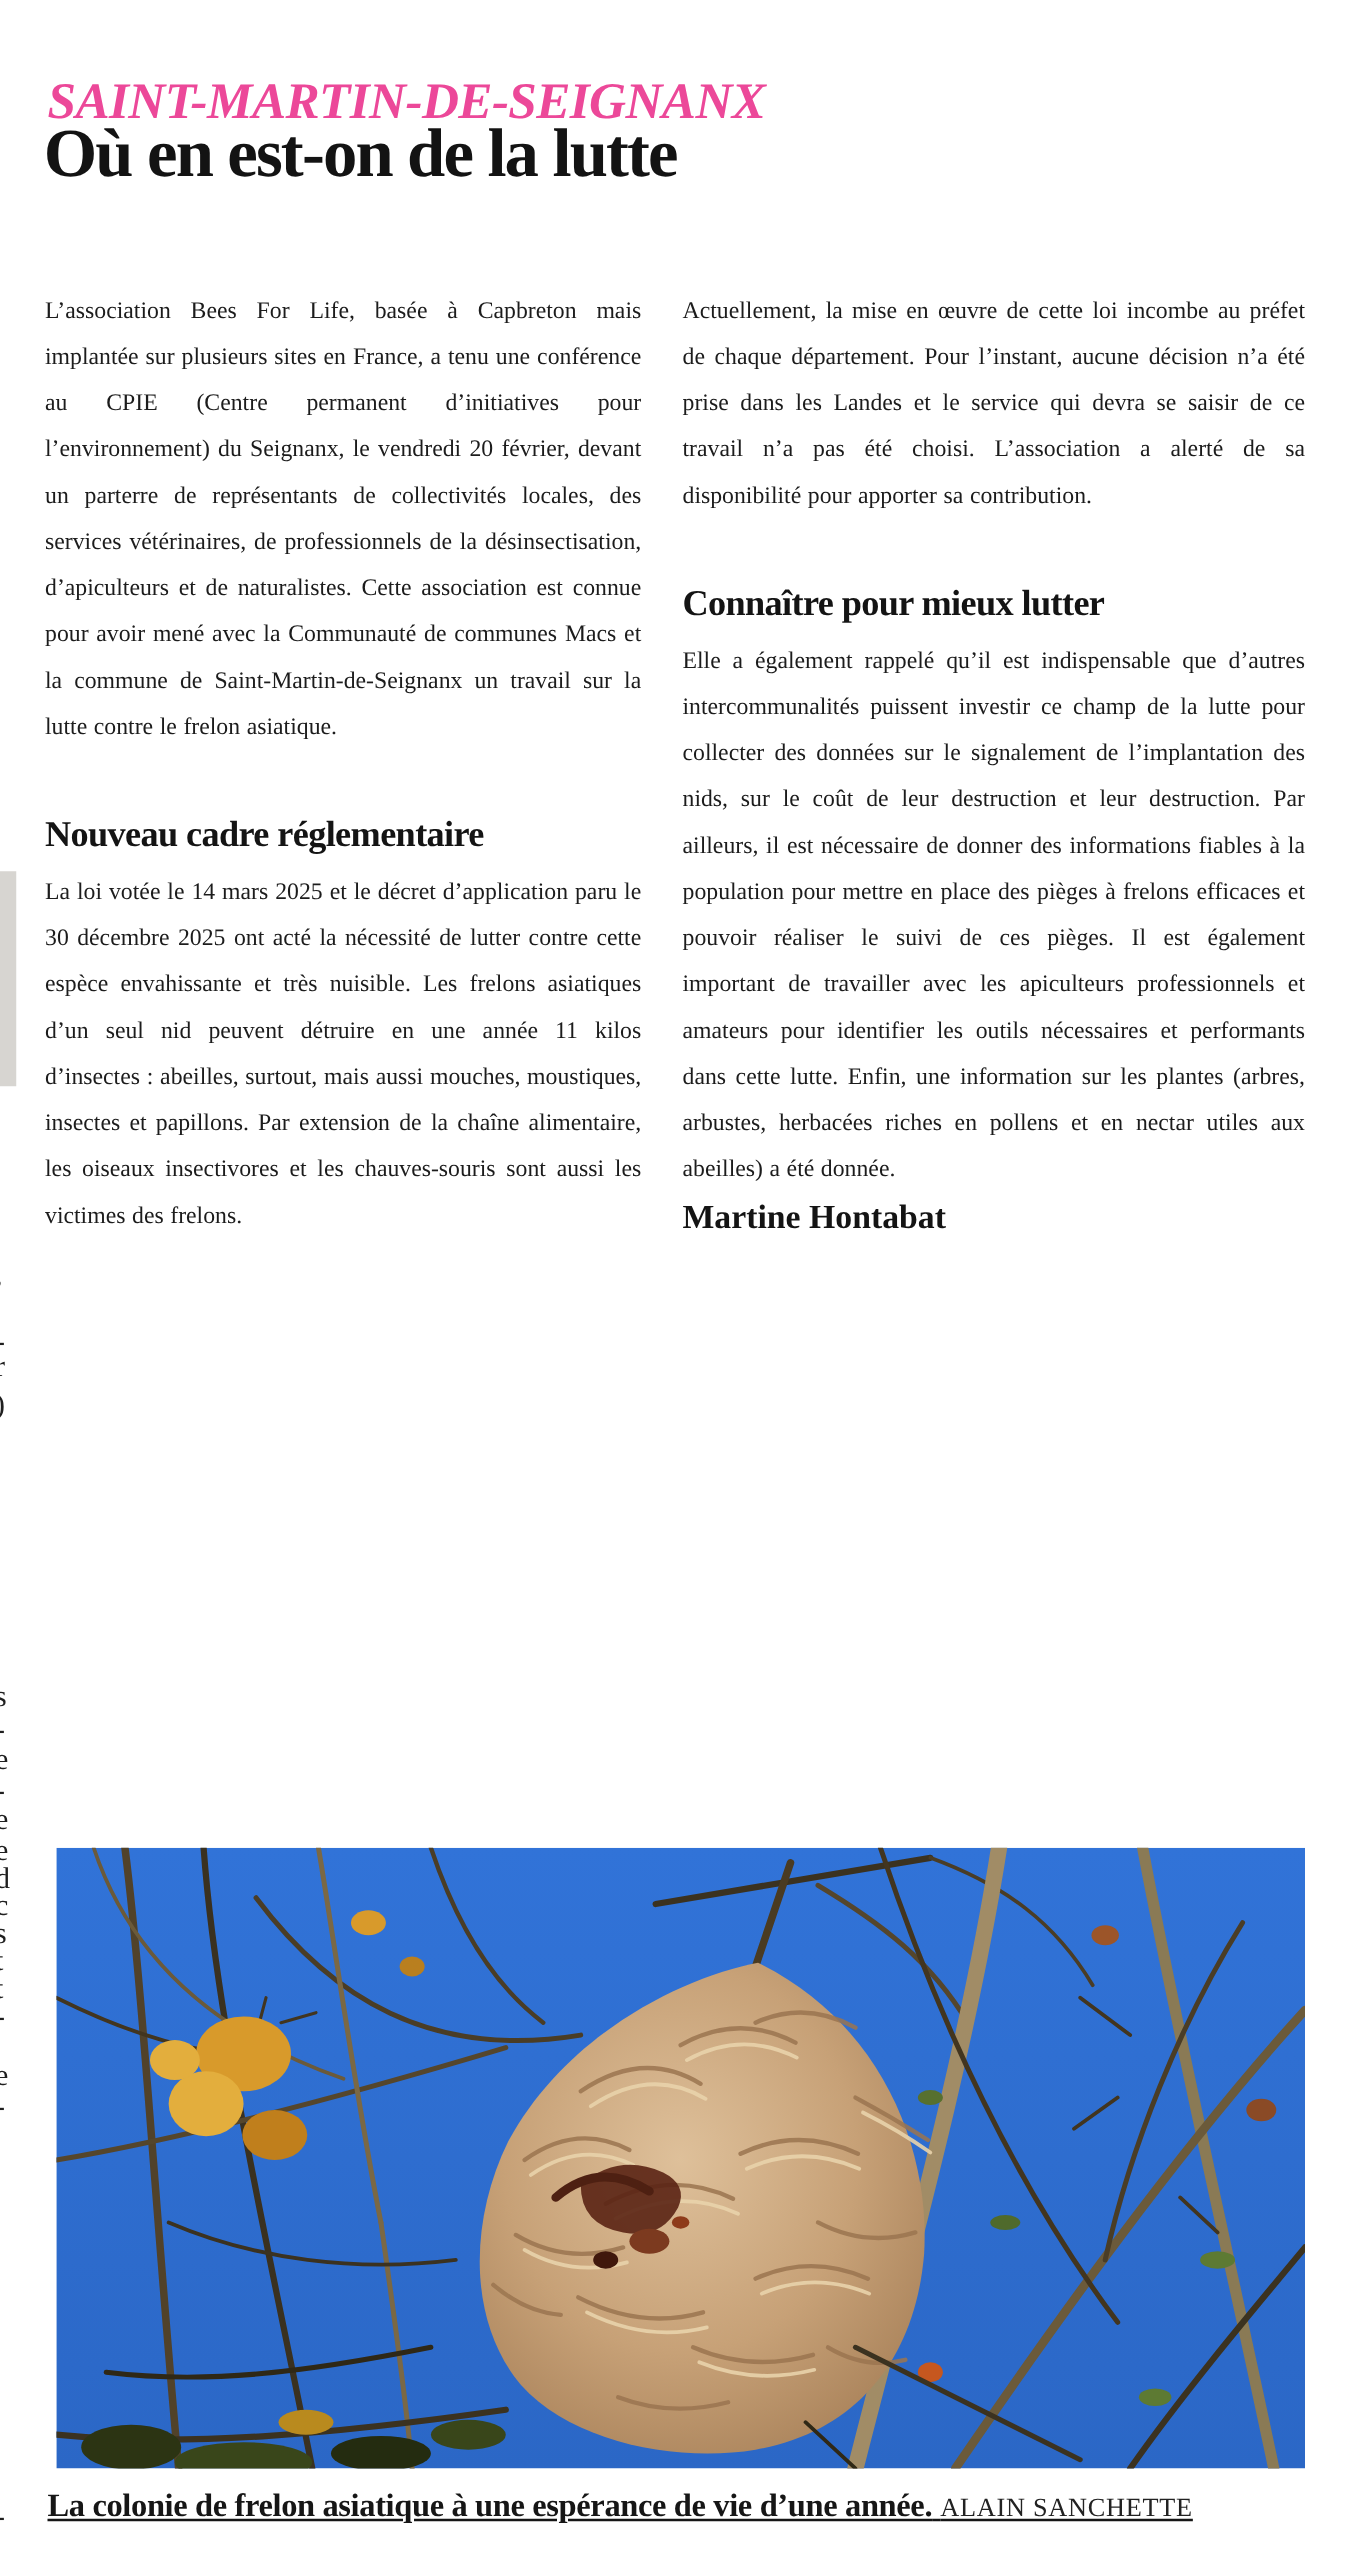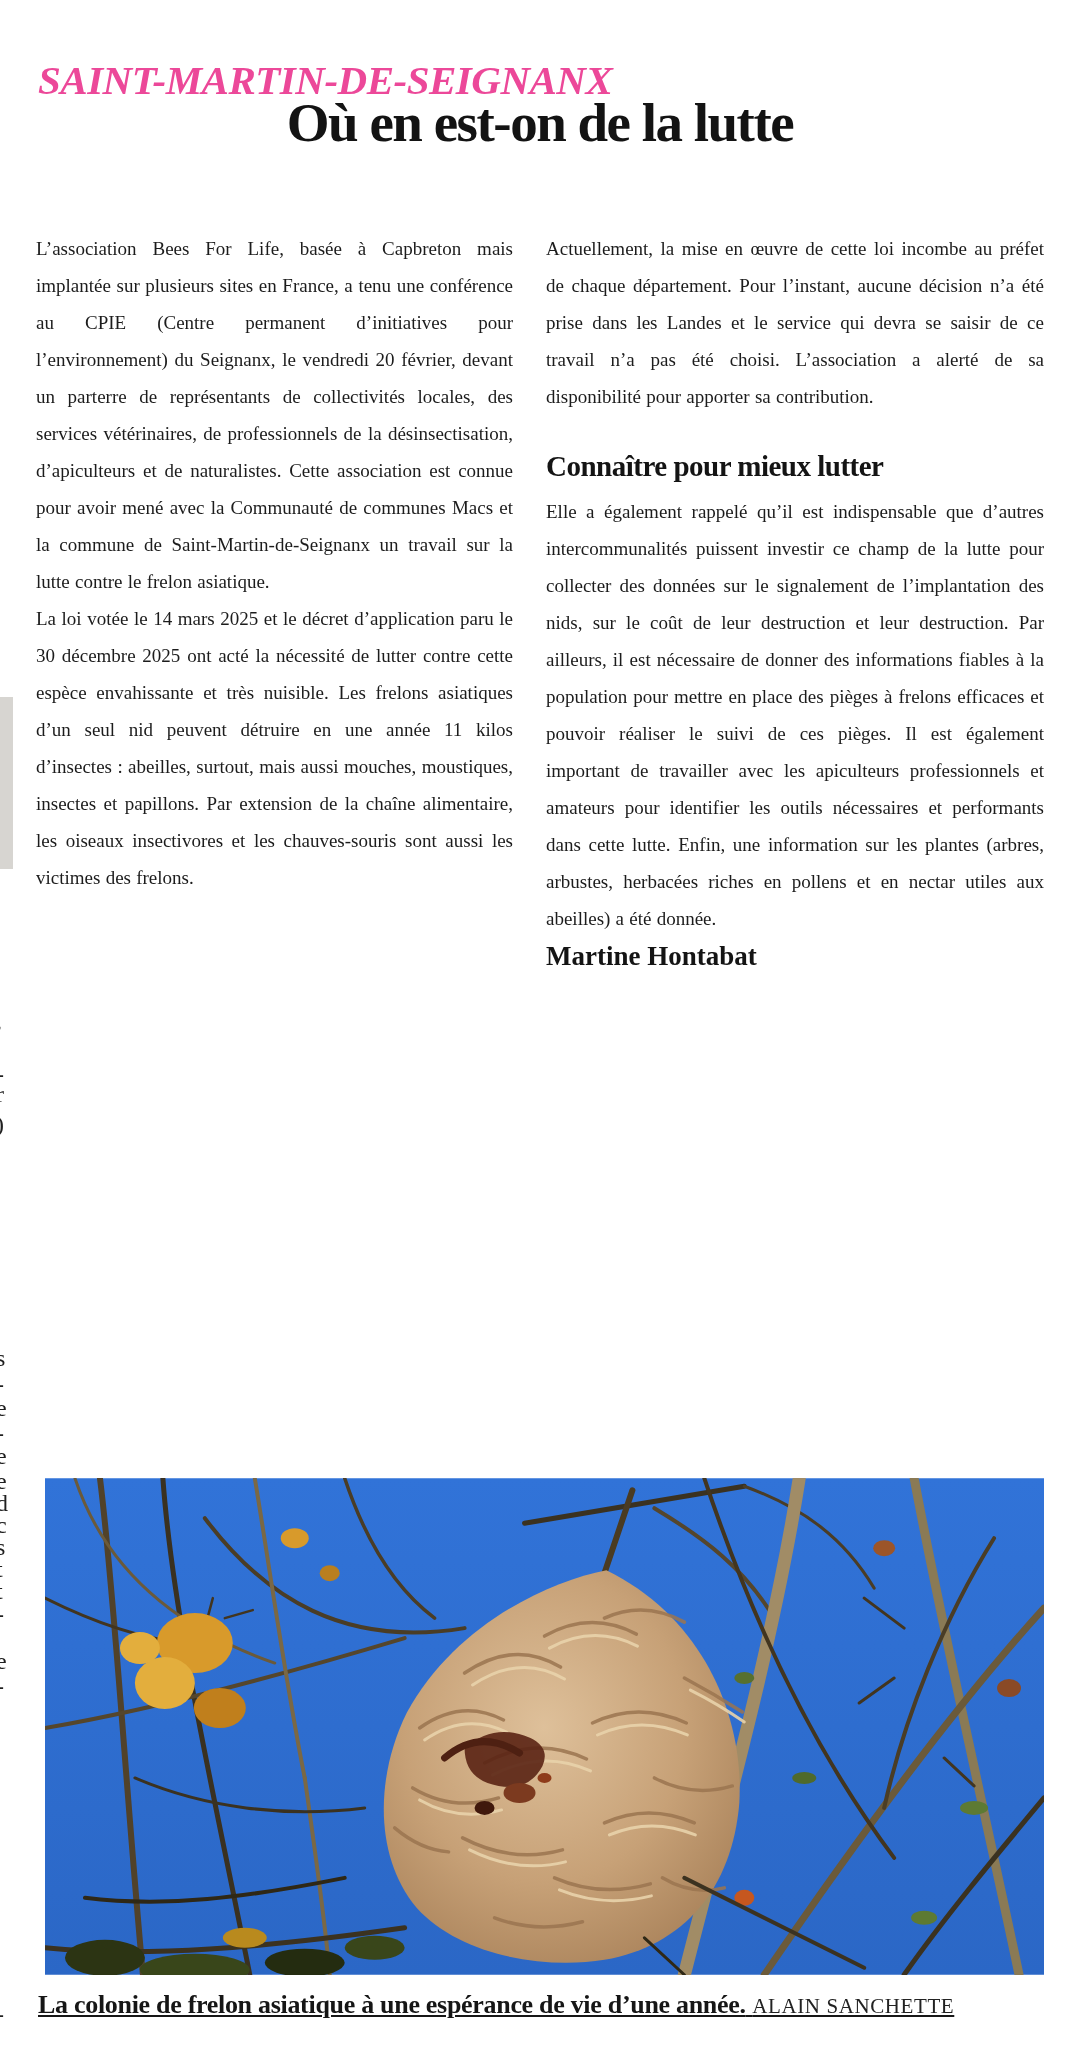--- a/index.html
+++ b/index.html
@@ -9,32 +9,31 @@
   }
   .kicker{
     position:absolute;left:38px;top:56px;
     font-size:41px;font-style:italic;font-weight:bold;
     color:#ec4899;letter-spacing:-0.5px;white-space:nowrap;
   }
   .headline{
     position:absolute;left:35px;top:94px;width:1010px;
     font-size:55px;line-height:57px;font-weight:bold;color:#131313;
     letter-spacing:-1.5px;
-    text-align:center;
   }
   .col{position:absolute;top:230px;}
   .col1{left:36px;width:477px;}
   .col2{left:546px;width:498px;}
   .col p{
     margin:0;font-size:19px;line-height:37px;text-align:justify;
     color:#1c1c1c;word-spacing:0.5px;
   }
   .subhead{
     font-size:29px;font-weight:bold;color:#141414;
-    margin:35px 0 10px 0;letter-spacing:-0.5px;
+    margin:52px 0 10px 0;letter-spacing:-0.5px;
   }
   .byline{font-size:27px;font-weight:bold;margin-top:4px;color:#141414;}
   .photo{
     position:absolute;left:45px;top:1478px;width:999px;height:497px;
     overflow:hidden;
   }
   .photo svg{display:block;}
   .caption{
     position:absolute;left:38px;top:1990px;width:1006px;
     font-size:26px;color:#161616;text-decoration:underline;
@@ -79,20 +78,21 @@
 <div class="gray-strip"></div>
 
 <div class="kicker">SAINT-MARTIN-DE-SEIGNANX</div>
 
 <div class="headline">
   <div>Où en est-on de la lutte</div>
 </div>
 
 <div class="col col1">
   <p>L’association Bees For Life, basée à Capbreton mais implantée sur plusieurs sites en France, a tenu une conférence au CPIE (Centre permanent d’initiatives pour l’environnement) du Seignanx, le vendredi 20 février, devant un parterre de représentants de collectivités locales, des services vétérinaires, de professionnels de la désinsectisation, d’apiculteurs et de naturalistes. Cette association est connue pour avoir mené avec la Communauté de communes Macs et la commune de Saint-Martin-de-Seignanx un travail sur la lutte contre le frelon asiatique.</p>
+  <div class="subhead">Nouveau cadre réglementaire</div>
   <p>La loi votée le 14 mars 2025 et le décret d’application paru le 30 décembre 2025 ont acté la nécessité de lutter contre cette espèce envahissante et très nuisible. Les frelons asiatiques d’un seul nid peuvent détruire en une année 11 kilos d’insectes : abeilles, surtout, mais aussi mouches, moustiques, insectes et papillons. Par extension de la chaîne alimentaire, les oiseaux insectivores et les chauves-souris sont aussi les victimes des frelons.</p>
 </div>
 
 <div class="col col2">
   <p>Actuellement, la mise en œuvre de cette loi incombe au préfet de chaque département. Pour l’instant, aucune décision n’a été prise dans les Landes et le service qui devra se saisir de ce travail n’a pas été choisi. L’association a alerté de sa disponibilité pour apporter sa contribution.</p>
   <div class="subhead">Connaître pour mieux lutter</div>
   <p>Elle a également rappelé qu’il est indispensable que d’autres intercommunalités puissent investir ce champ de la lutte pour collecter des données sur le signalement de l’implantation des nids, sur le coût de leur destruction et leur destruction. Par ailleurs, il est nécessaire de donner des informations fiables à la population pour mettre en place des pièges à frelons efficaces et pouvoir réaliser le suivi de ces pièges. Il est également important de travailler avec les apiculteurs professionnels et amateurs pour identifier les outils nécessaires et performants dans cette lutte. Enfin, une information sur les plantes (arbres, arbustes, herbacées riches en pollens et en nectar utiles aux abeilles) a été donnée.</p>
   <div class="byline">Martine Hontabat</div>
 </div>
 

